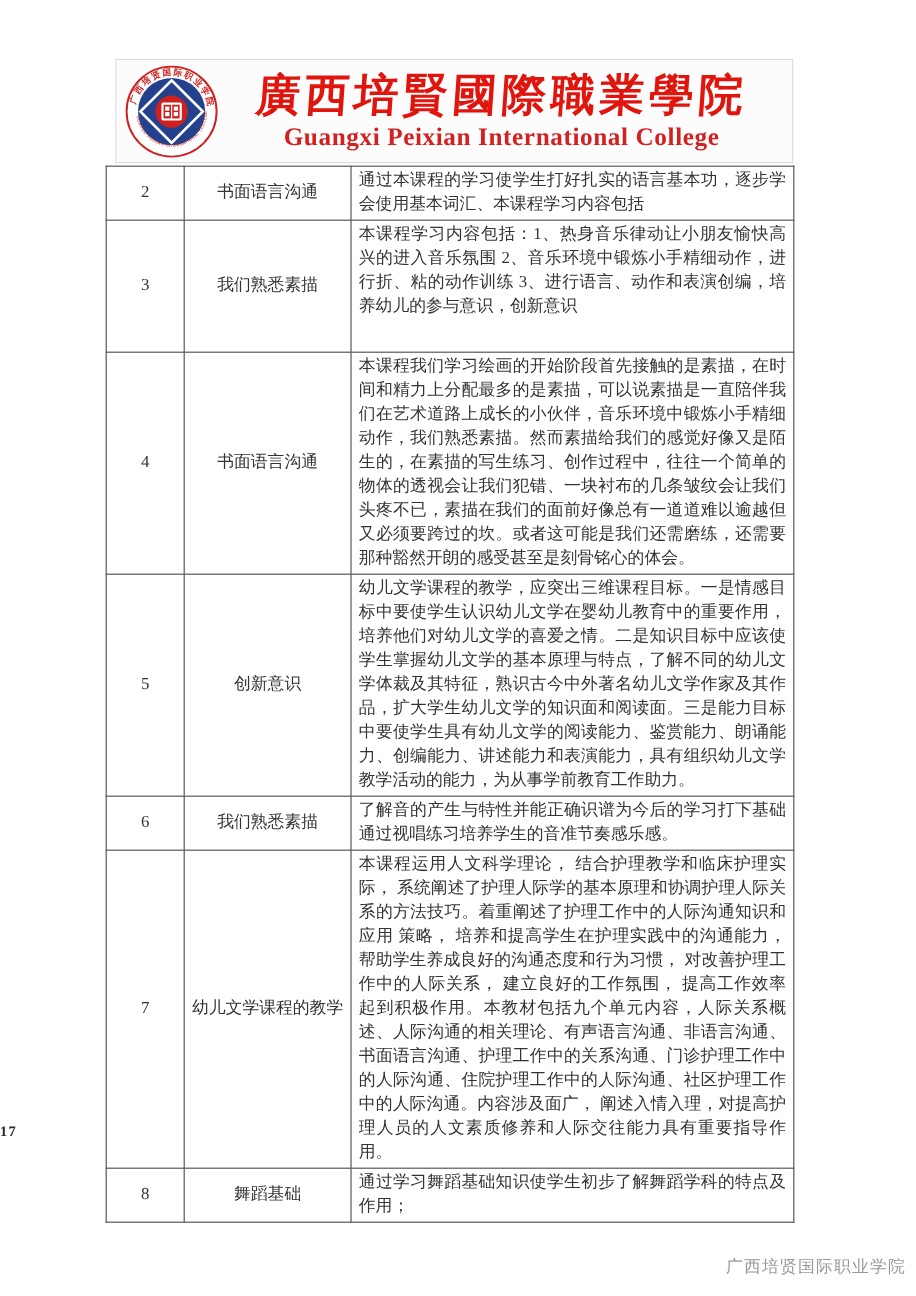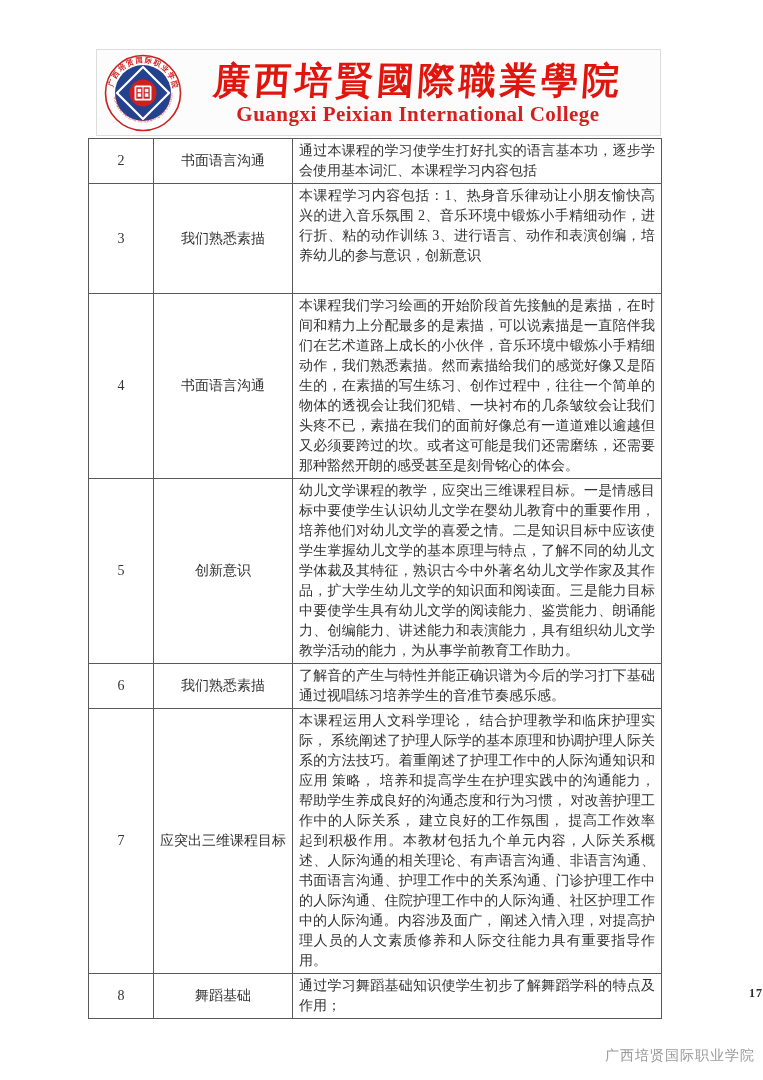--- a/index.html
+++ b/index.html
@@ -77,23 +77,23 @@
   }
   td.desc-cell {
     text-align: justify;
     vertical-align: top;
     text-justify: inter-ideograph;
   }
 
   
   .page-number {
     position: absolute;
-    left: 0; top: 986px;
+    left: 0; top: 936px;
     width: 763px;
-    text-align: right;
+    text-align: left;
     font-size: 12px;
     font-weight: bold;
     color: #2b2b2b;
     letter-spacing: 1px;
   }
   .watermark {
     position: absolute;
     right: 8px; top: 1047px;
     font-size: 14px;
     color: #999999;
@@ -167,21 +167,21 @@
         <td class="name-cell">创新意识</td>
         <td class="desc-cell">幼儿文学课程的教学，应突出三维课程目标。一是情感目标中要使学生认识幼儿文学在婴幼儿教育中的重要作用，培养他们对幼儿文学的喜爱之情。二是知识目标中应该使学生掌握幼儿文学的基本原理与特点，了解不同的幼儿文学体裁及其特征，熟识古今中外著名幼儿文学作家及其作品，扩大学生幼儿文学的知识面和阅读面。三是能力目标中要使学生具有幼儿文学的阅读能力、鉴赏能力、朗诵能力、创编能力、讲述能力和表演能力，具有组织幼儿文学教学活动的能力，为从事学前教育工作助力。</td>
       </tr>
       <tr style="height:43px;">
         <td class="no-cell">6</td>
         <td class="name-cell">我们熟悉素描</td>
         <td class="desc-cell">了解音的产生与特性并能正确识谱为今后的学习打下基础通过视唱练习培养学生的音准节奏感乐感。</td>
       </tr>
       <tr style="height:220px;">
         <td class="no-cell">7</td>
-        <td class="name-cell">应突出三维课程目标</td>
+        <td class="name-cell">幼儿文学课程的教学</td>
         <td class="desc-cell">本课程运用人文科学理论， 结合护理教学和临床护理实际， 系统阐述了护理人际学的基本原理和协调护理人际关系的方法技巧。着重阐述了护理工作中的人际沟通知识和应用 策略， 培养和提高学生在护理实践中的沟通能力， 帮助学生养成良好的沟通态度和行为习惯， 对改善护理工作中的人际关系， 建立良好的工作氛围， 提高工作效率起到积极作用。本教材包括九个单元内容，人际关系概述、人际沟通的相关理论、有声语言沟通、非语言沟通、书面语言沟通、护理工作中的关系沟通、门诊护理工作中的人际沟通、住院护理工作中的人际沟通、社区护理工作中的人际沟通。内容涉及面广， 阐述入情入理，对提高护理人员的人文素质修养和人际交往能力具有重要指导作用。</td>
       </tr>
       <tr style="height:27px;">
         <td class="no-cell">8</td>
         <td class="name-cell">舞蹈基础</td>
         <td class="desc-cell">通过学习舞蹈基础知识使学生初步了解舞蹈学科的特点及作用；</td>
       </tr>
     </tbody>
   </table>
 

